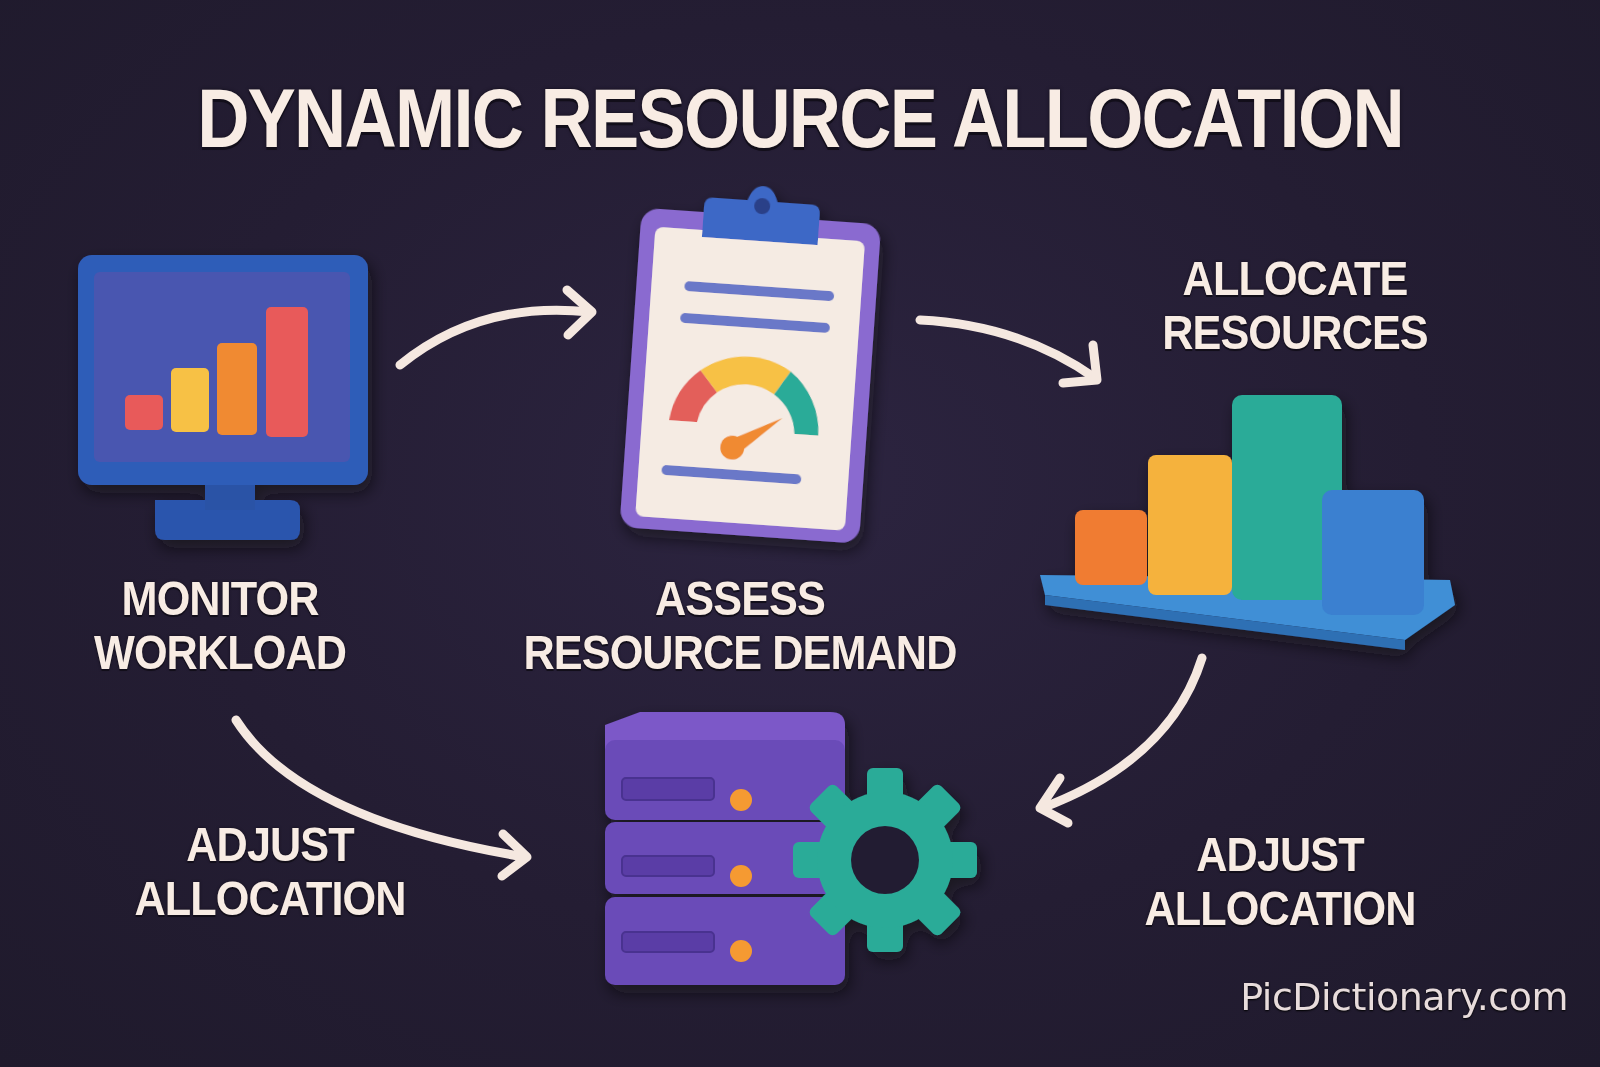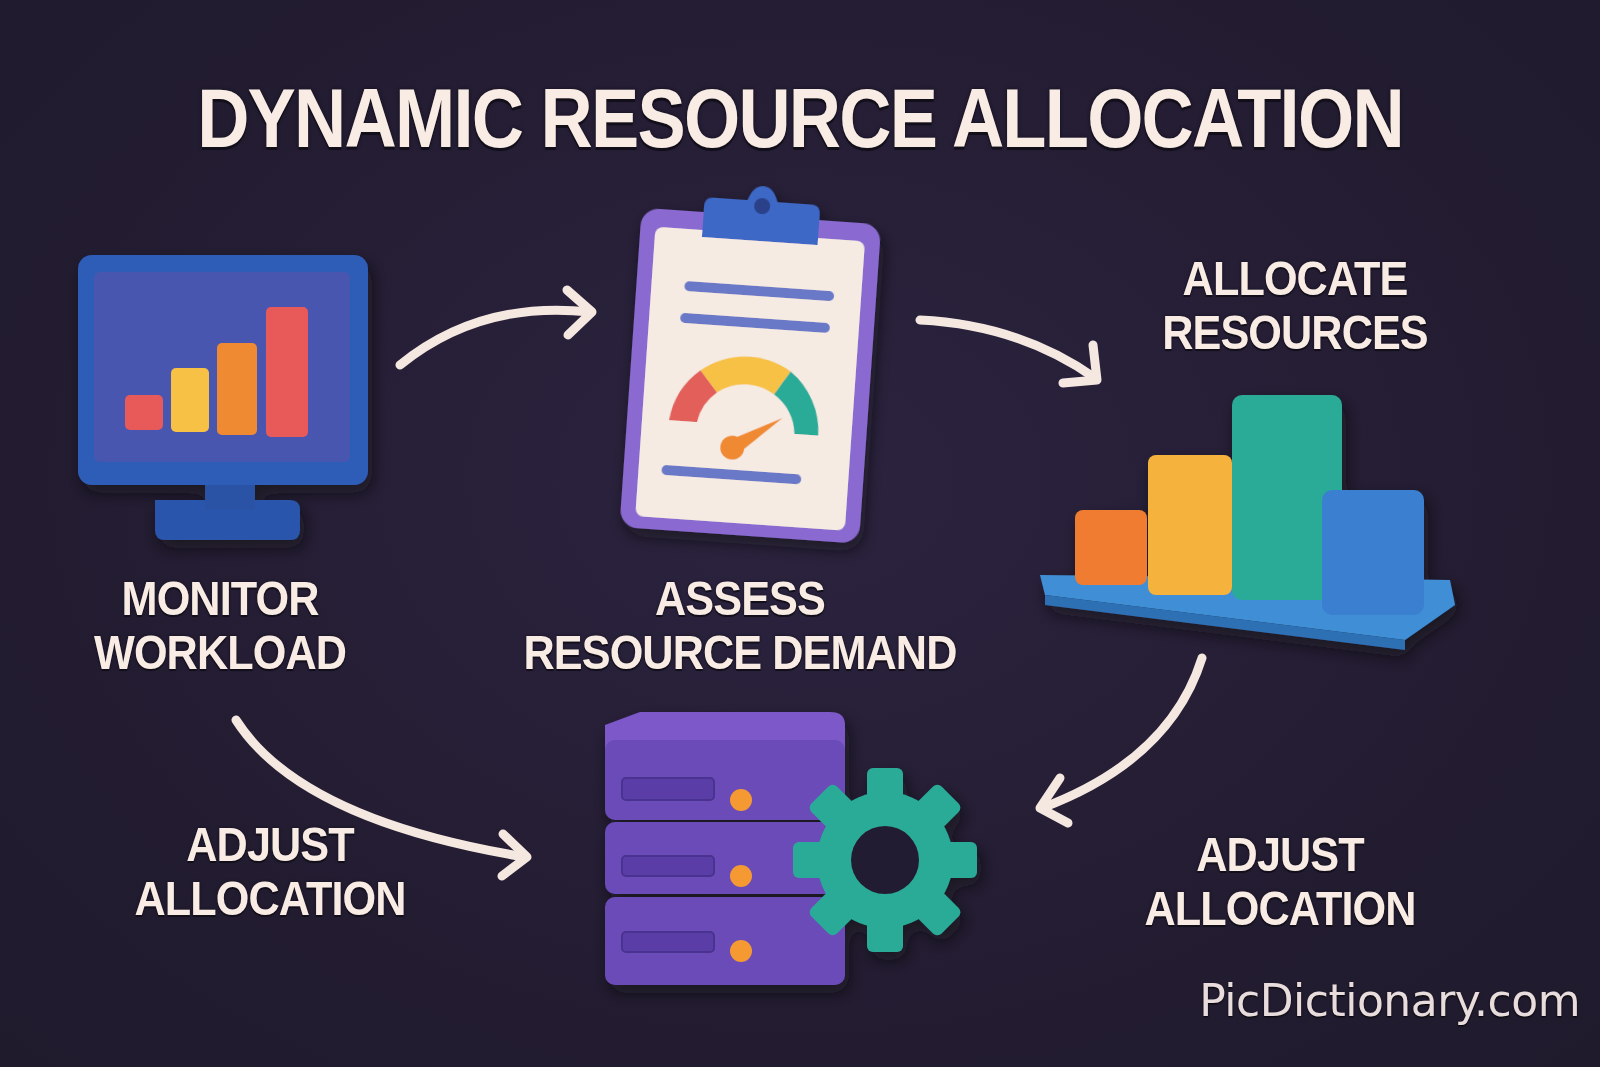--- a/index.html
+++ b/index.html
@@ -6,21 +6,21 @@
   body{width:1600px;height:1067px;overflow:hidden;position:relative;
     background:radial-gradient(ellipse at 50% 45%, #2c2440 0%, #241d33 55%, #1f1a2c 100%);
     font-family:"Liberation Sans", sans-serif;}
   .lbl{position:absolute;color:#f8ece4;font-family:"Liberation Sans", sans-serif;font-weight:700;
     text-align:center;letter-spacing:-1px;line-height:1.12;
     text-shadow:0 2px 0 #120e1a, 0 0 3px #120e1a;transform:scaleX(0.9);transform-origin:center;}
   .title{position:absolute;left:0;width:1600px;top:70px;text-align:center;font-size:84px;font-weight:700;
     color:#f8ece4;letter-spacing:-2px;transform:scaleX(0.86);transform-origin:center;
     text-shadow:0 3px 0 #120e1a, 0 0 4px #120e1a;font-family:"Liberation Sans", sans-serif;}
   .lbl span{display:block;}
-  .watermark{position:absolute;right:20px;top:975px;font-size:44px;color:#e8dcdc;
+  .watermark{position:absolute;right:32px;top:975px;font-size:38px;color:#e8dcdc;
     font-family:"DejaVu Sans", sans-serif;text-shadow:0 1px 2px #000;letter-spacing:-0.5px;}
   svg{position:absolute;left:0;top:0;}
 </style>
 </head>
 <body>
 
 <div class="title">DYNAMIC RESOURCE ALLOCATION</div>
 
 <svg width="1600" height="1067" viewBox="0 0 1600 1067">
   <defs>

